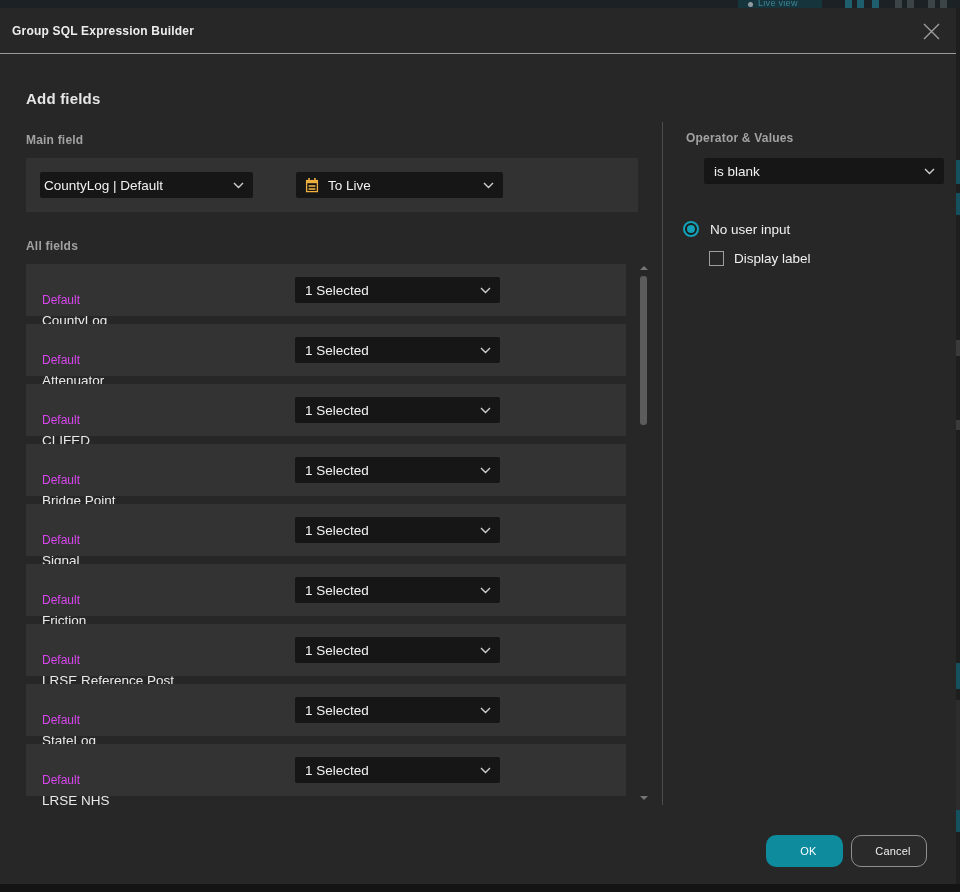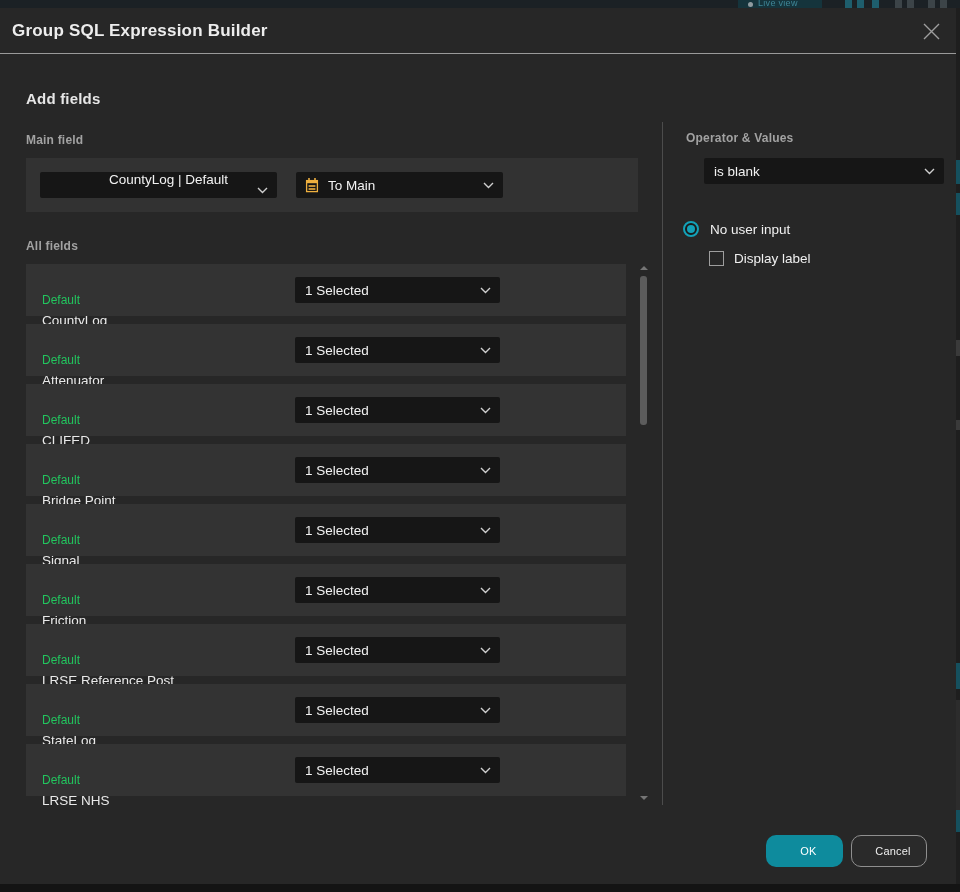--- a/index.html
+++ b/index.html
@@ -19,47 +19,47 @@
   .bar-frag.gray { background:#3c4448; }
   .right-sliver { position:absolute; left:956px; top:8px; width:4px; height:876px;
     background:#1e1e1e; }
   .sliver-frag { position:absolute; left:0; width:4px; }
 
   
   .dialog { position:absolute; left:0; top:8px; width:956px; height:876px;
     background:#272727; color:#ededed; }
   .titlebar { position:absolute; left:0; top:0; width:100%; height:46px;
     border-bottom:1px solid #9a9a9a; }
-  .title { position:absolute; left:12px; top:0; line-height:46px; font-size:17px;
+  .title { position:absolute; left:12px; top:0; line-height:46px; font-size:12px;
     font-weight:600; color:#ededed; letter-spacing:.2px; }
   .close-btn { position:absolute; left:919px; top:11px; width:24px; height:24px;
     cursor:pointer; display:flex; align-items:center; justify-content:center; }
 
   .h-add { position:absolute; left:26px; top:82px; font-size:15px; font-weight:700;
     color:#e6e6e6; letter-spacing:.2px; }
   .h-gray { position:absolute; font-size:12px; font-weight:700; color:#a2a2a2;
     letter-spacing:.2px; }
 
   .main-panel { position:absolute; left:26px; top:150px; width:612px; height:54px;
     background:#323232; }
   .dd { background:#161616; border-radius:2px; display:flex; align-items:center;
     height:26px; cursor:pointer; }
   .dd .dd-label { font-size:13.5px; color:#f2f2f2; white-space:nowrap; }
   .dd .chev { margin-left:auto; margin-right:9px; flex:none; }
-  .dd-main-field { position:absolute; left:14px; top:14px; width:237px; padding-left:20px;flex-direction:column; }
+  .dd-main-field { position:absolute; left:14px; top:14px; width:213px; padding-left:4px; }
   .dd-date { position:absolute; left:270px; top:14px; width:207px; padding-left:8px; }
   .cal-icon { width:16px; height:16px; margin-right:8px; flex:none; }
 
   .list { position:absolute; left:26px; top:256px; width:600px; }
   .frow { position:relative; width:600px; height:52px; margin-bottom:8px;
     background:#333333; }
   .frow .fname { position:absolute; left:16px; top:9px; font-size:13.5px;
     color:#e9e9e9;margin-top:40px; }
   .frow .fsub { position:absolute; left:16px; top:29px; font-size:12px;
-    color:#22c55e; }
+    color:#d946ef; }
   .frow .dd-sel { position:absolute; left:269px; top:13px; width:205px;
     padding-left:10px; }
 
   .scrollbar { position:absolute; left:639px; top:257px; width:9px; height:536px; }
   .sb-arrow { position:absolute; left:1px; width:0; height:0;
     border-left:4px solid transparent; border-right:4px solid transparent; }
   .sb-up { top:1px; border-bottom:4px solid #757575; }
   .sb-down { bottom:1px; border-top:4px solid #757575; }
   .sb-thumb { position:absolute; left:1px; top:11px; width:7px; height:149px;
     background:#5c5c5c; border-radius:3px; cursor:grab; }
@@ -140,21 +140,21 @@
     </div>
     <div class="dd dd-date">
       <svg class="cal-icon" viewBox="0 0 16 16">
         <line x1="5" y1="1" x2="5" y2="4" stroke="#eeb03f" stroke-width="1.6"></line>
         <line x1="11" y1="1" x2="11" y2="4" stroke="#eeb03f" stroke-width="1.6"></line>
         <rect x="2.6" y="3.6" width="10.8" height="11" fill="none" stroke="#eeb03f" stroke-width="1.3"></rect>
         <rect x="2.6" y="3.6" width="10.8" height="2.6" fill="#eeb03f"></rect>
         <line x1="4.6" y1="9" x2="11.4" y2="9" stroke="#eeb03f" stroke-width="1.6"></line>
         <line x1="4.6" y1="12" x2="11.4" y2="12" stroke="#eeb03f" stroke-width="1.6"></line>
       </svg>
-      <span class="dd-label">To Main</span>
+      <span class="dd-label">To Live</span>
       <svg class="chev" width="11" height="7" viewBox="0 0 11 7">
         <path d="M1 1 L5.5 5.5 L10 1" stroke="#cfcfcf" stroke-width="1.4" fill="none"></path>
       </svg>
     </div>
   </div>
 
   <div class="h-gray" style="left:26px; top:231px;">All fields</div>
 
   <div class="list">
     <div class="frow">

